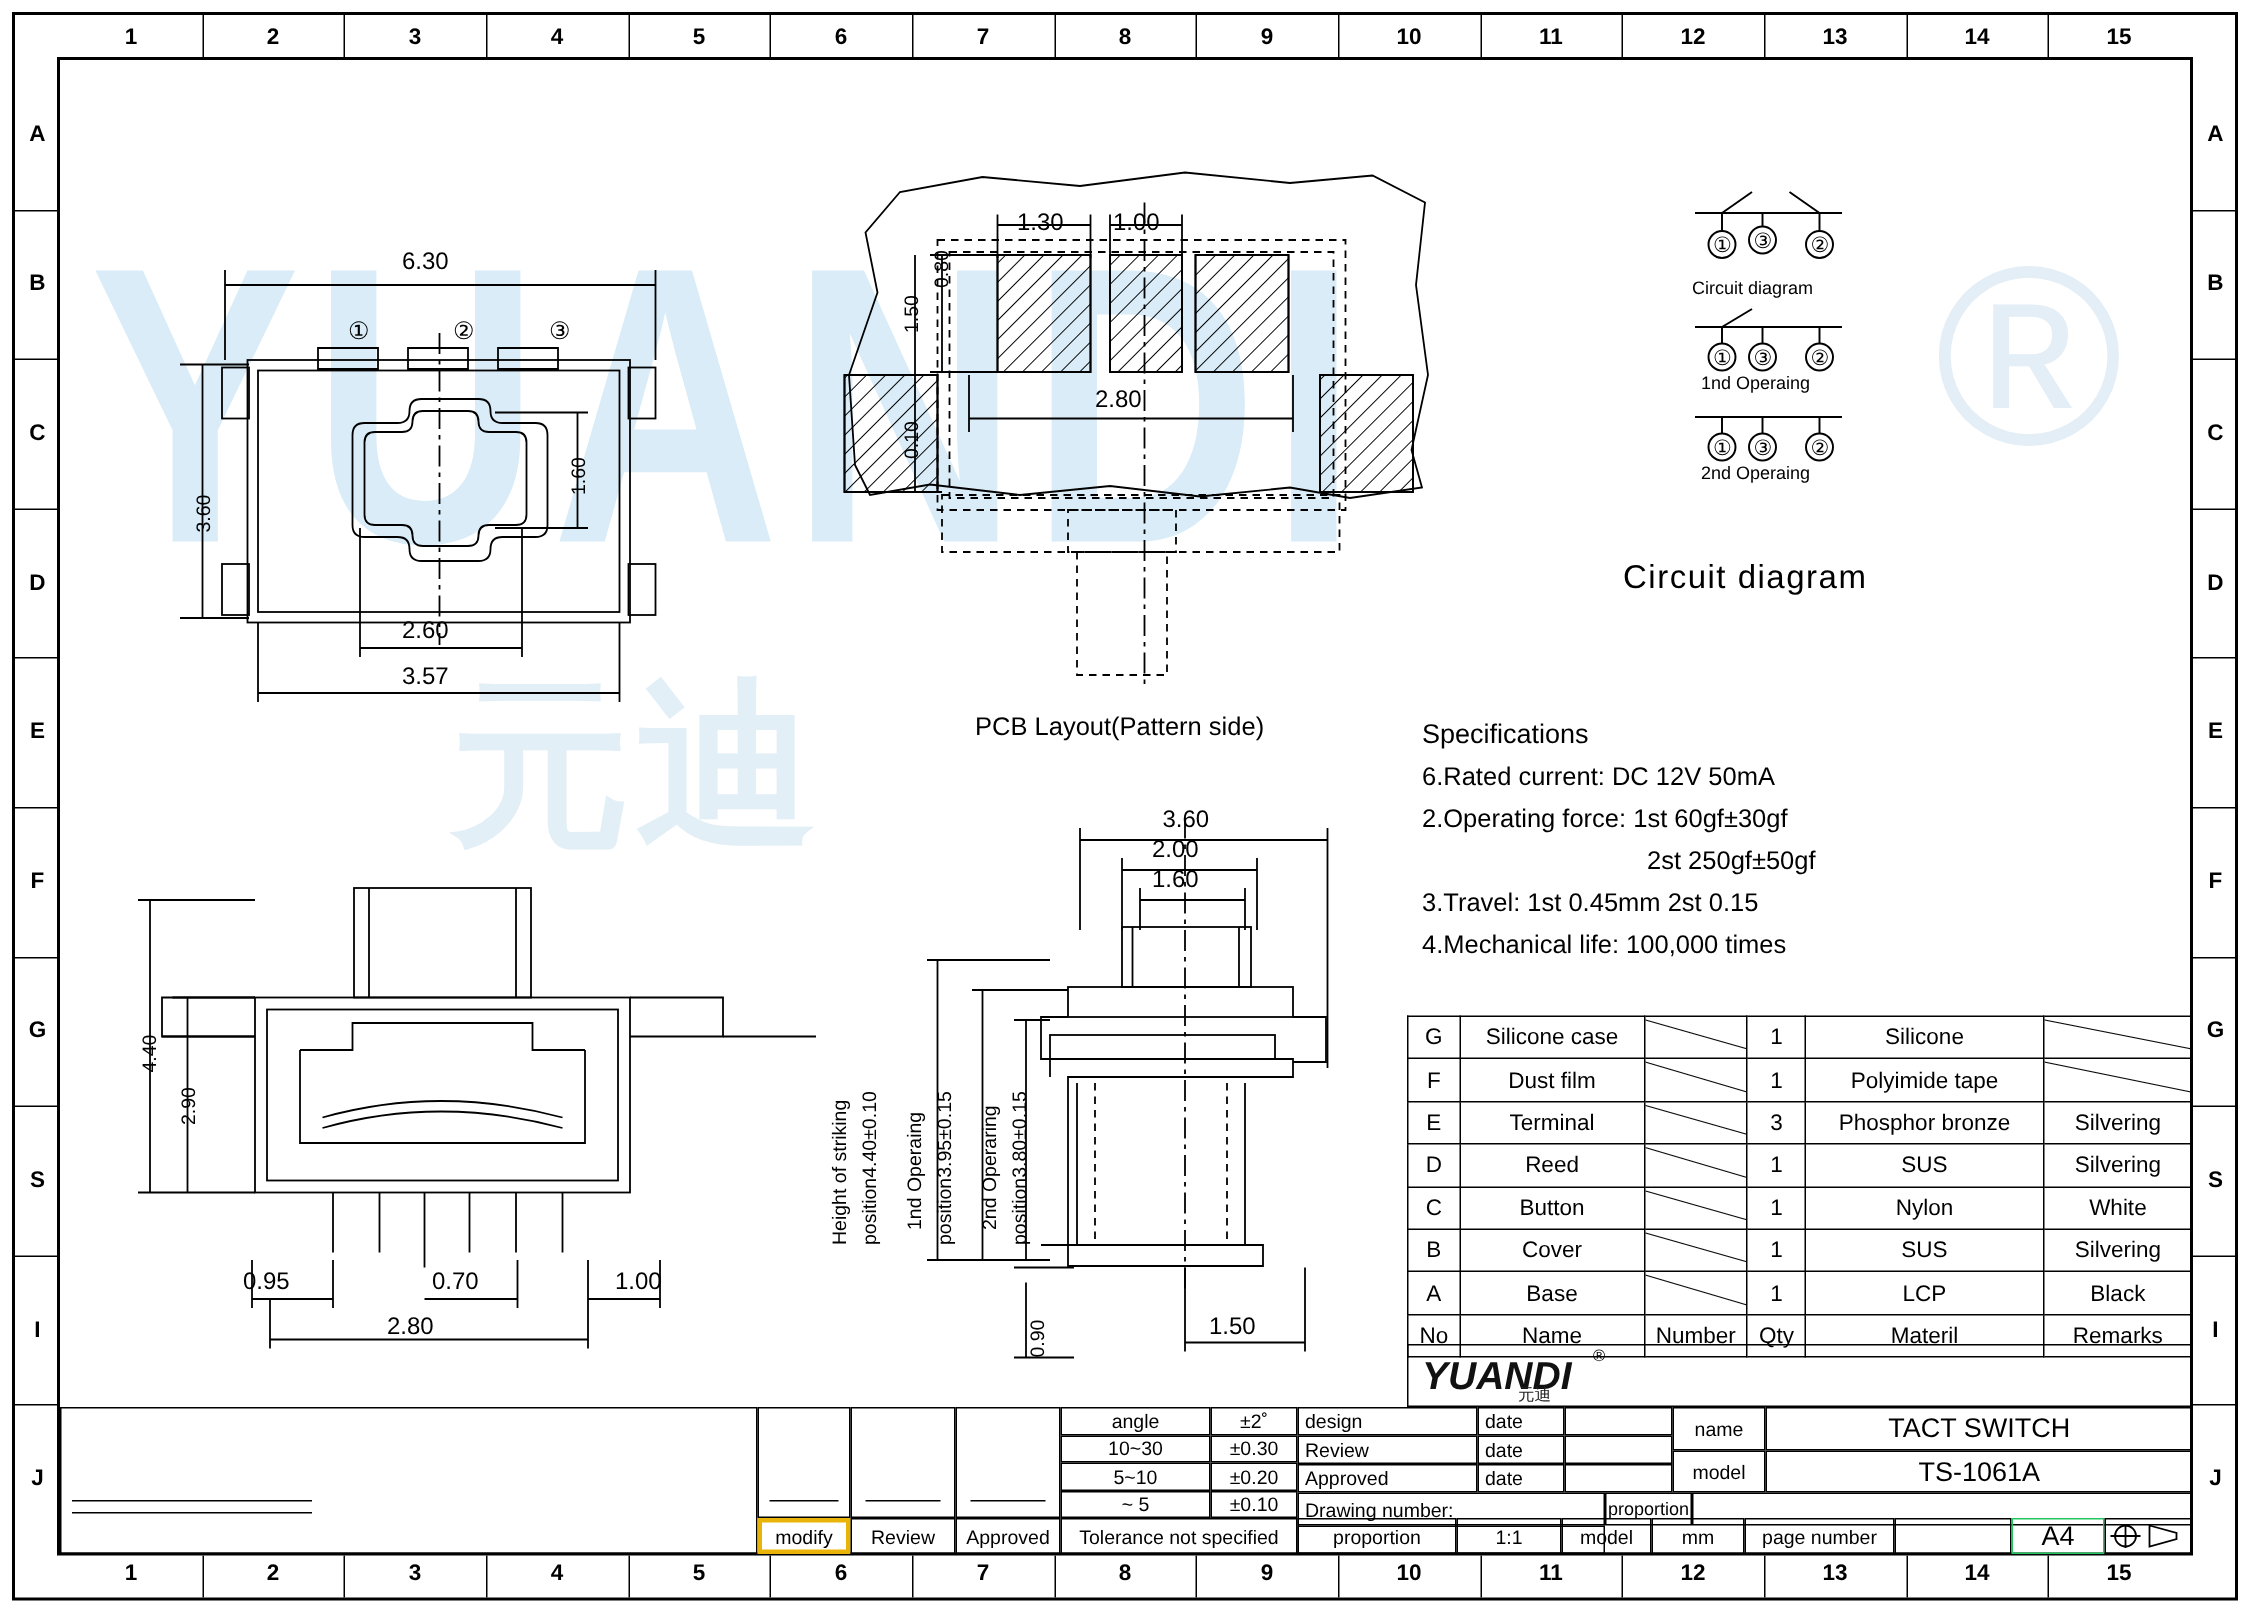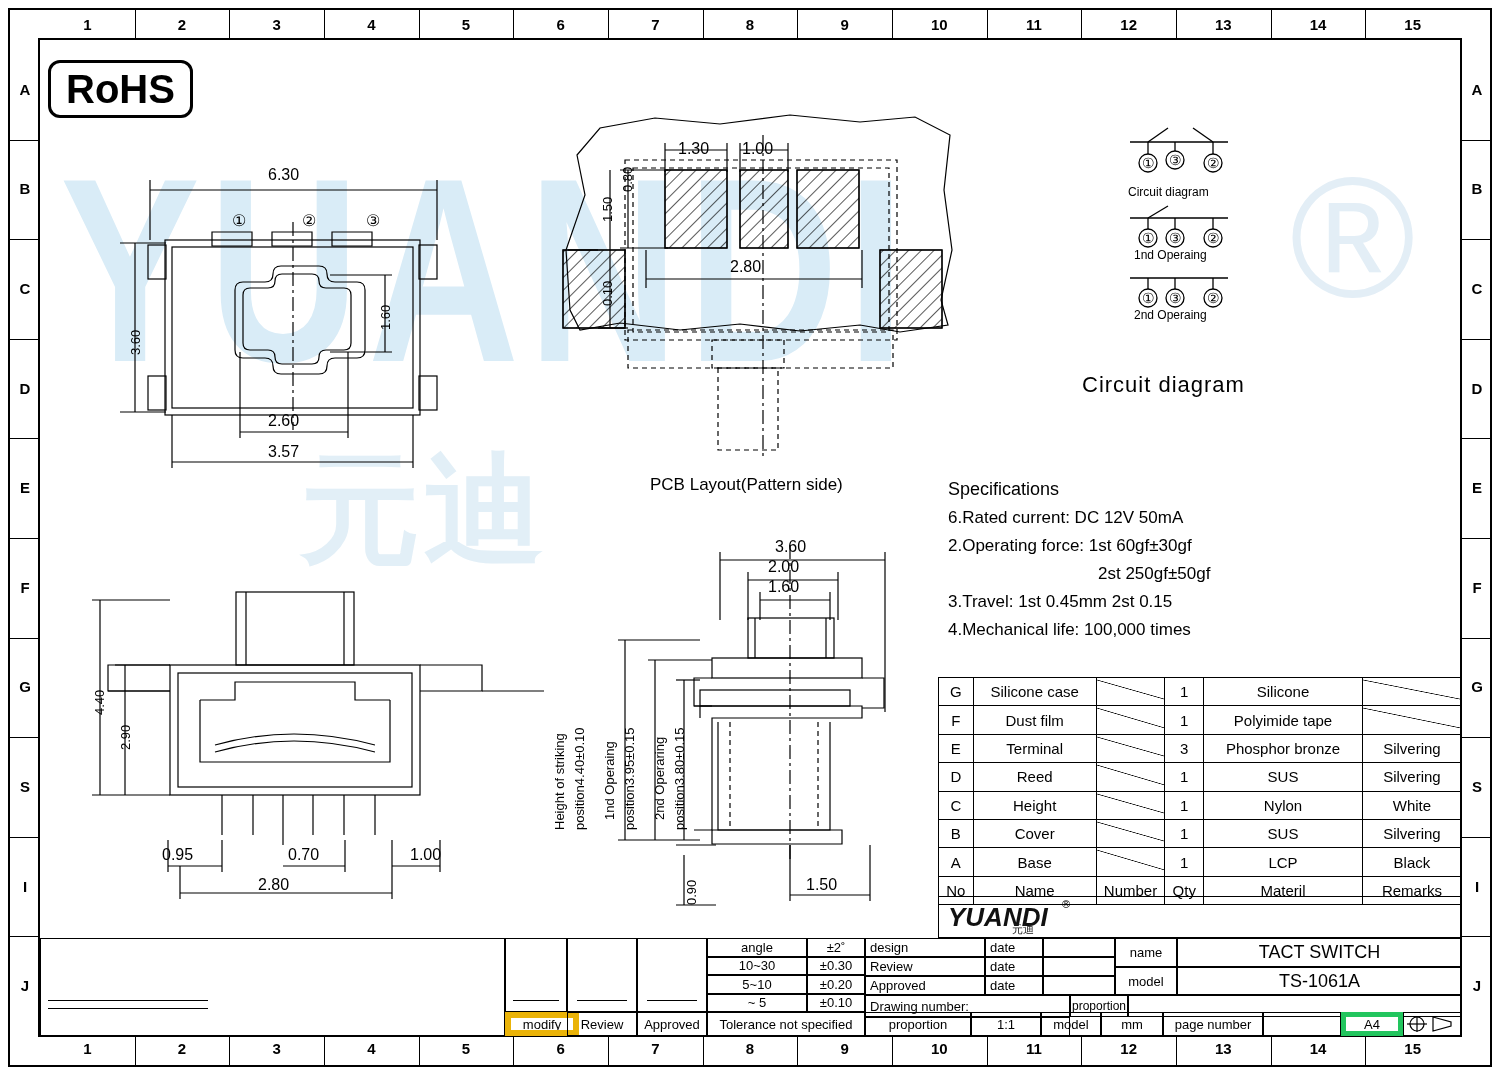--- a/index.html
+++ b/index.html
@@ -142,23 +142,20 @@
       <div class="ruler-letter" style="left:14px;top:877.5999999999999px">I</div>
       <div class="ruler-letter" style="left:1466px;top:877.5999999999999px">I</div>
       <div class="ruler-tick" style="left:10px;top:836.8px;width:28px;height:1px"></div>
       <div class="ruler-tick" style="left:1462px;top:836.8px;width:28px;height:1px"></div>
       <div class="ruler-letter" style="left:14px;top:977.1999999999999px">J</div>
       <div class="ruler-letter" style="left:1466px;top:977.1999999999999px">J</div>
       <div class="ruler-tick" style="left:10px;top:936.4px;width:28px;height:1px"></div>
       <div class="ruler-tick" style="left:1462px;top:936.4px;width:28px;height:1px"></div>
     </div>
 
-  <div class="abs rohs">
-    <span>RoHS</span>
-  </div>
 
   <svg width="1500" height="1075">
     <g stroke="#000" fill="none" stroke-width="1.2">
 
       <rect x="165" y="240" width="255" height="175"></rect>
       <rect x="172" y="247" width="241" height="161"></rect>
 
       <rect x="148" y="245" width="18" height="34"></rect>
       <rect x="148" y="376" width="18" height="34"></rect>
       <rect x="419" y="245" width="18" height="34"></rect>
@@ -446,21 +443,21 @@
         <tr>
           <td style="width:36px">D</td>
           <td style="width:132px">Reed</td>
           <td class="diag-cell" style="width:70px"></td>
           <td style="width:40px">1</td>
           <td style="width:172px">SUS</td>
           <td style="width:104px">Silvering</td>
         </tr>
         <tr>
           <td style="width:36px">C</td>
-          <td style="width:132px">Height</td>
+          <td style="width:132px">Button</td>
           <td class="diag-cell" style="width:70px"></td>
           <td style="width:40px">1</td>
           <td style="width:172px">Nylon</td>
           <td style="width:104px">White</td>
         </tr>
         <tr>
           <td style="width:36px">B</td>
           <td style="width:132px">Cover</td>
           <td class="diag-cell" style="width:70px"></td>
           <td style="width:40px">1</td>
@@ -488,21 +485,21 @@
 
   <div class="abs" style="left:938px;top:896px;width:524px;height:42px;border:1px solid #000;box-sizing:border-box;"></div>
   <div class="t" style="left:948px;top:902px;font-size:26px;font-weight:bold;font-style:italic;color:#111">YUANDI</div>
   <div class="t" style="left:1062px;top:898px;font-size:11px">®</div>
   <div class="t" style="left:1012px;top:922px;font-size:11px;color:#222">元迪</div>
 
   <div id="titleblock">
       <div class="abs" style="left:40px;top:938px;width:465px;height:98px;border:1px solid #000;box-sizing:border-box"></div>
       <div class="abs" style="left:48px;top:1000px;width:160px;height:1px;background:#000"></div>
       <div class="abs" style="left:48px;top:1008px;width:160px;height:1px;background:#000"></div>
-      <div class="abs" style="left:505px;top:1012px;width:74px;height:24px;border:6px solid #eab308;box-sizing:border-box;font-size:13px;display:flex;align-items:center;justify-content:center;padding:0 4px;white-space:nowrap;overflow:hidden">modify</div>
+      <div class="abs" style="left:505px;top:1012px;width:62px;height:24px;border:3px solid #eab308;box-sizing:border-box;font-size:13px;display:flex;align-items:center;justify-content:center;padding:0 4px;white-space:nowrap;overflow:hidden">modify</div>
       <div class="abs" style="left:567px;top:1012px;width:70px;height:24px;border:1px solid #000;box-sizing:border-box;font-size:13px;display:flex;align-items:center;justify-content:center;padding:0 4px;white-space:nowrap;overflow:hidden">Review</div>
       <div class="abs" style="left:637px;top:1012px;width:70px;height:24px;border:1px solid #000;box-sizing:border-box;font-size:13px;display:flex;align-items:center;justify-content:center;padding:0 4px;white-space:nowrap;overflow:hidden">Approved</div>
       <div class="abs" style="left:505px;top:938px;width:62px;height:74px;border:1px solid #000;box-sizing:border-box"></div>
       <div class="abs" style="left:567px;top:938px;width:70px;height:74px;border:1px solid #000;box-sizing:border-box"></div>
       <div class="abs" style="left:637px;top:938px;width:70px;height:74px;border:1px solid #000;box-sizing:border-box"></div>
       <div class="abs" style="left:513px;top:1000px;width:46px;height:1px;background:#000"></div>
       <div class="abs" style="left:577px;top:1000px;width:50px;height:1px;background:#000"></div>
       <div class="abs" style="left:647px;top:1000px;width:50px;height:1px;background:#000"></div>
       <div class="abs" style="left:707px;top:938px;width:100px;height:18.5px;border:1px solid #000;box-sizing:border-box;font-size:13px;display:flex;align-items:center;justify-content:center;padding:0 4px;white-space:nowrap;overflow:hidden">angle</div>
       <div class="abs" style="left:807px;top:938px;width:58px;height:18.5px;border:1px solid #000;box-sizing:border-box;font-size:13px;display:flex;align-items:center;justify-content:center;padding:0 4px;white-space:nowrap;overflow:hidden">±2˚</div>
@@ -529,21 +526,21 @@
       <div class="abs" style="left:865px;top:995px;width:205px;height:22px;border:1px solid #000;box-sizing:border-box;font-size:13px;display:flex;align-items:center;justify-content:flex-start;padding:0 4px;white-space:nowrap;overflow:hidden">Drawing number:</div>
       <div class="abs" style="left:865px;top:1017px;width:205px;height:19px;border:1px solid #000;box-sizing:border-box;font-size:13px;display:flex;align-items:center;justify-content:flex-start;padding:0 4px;white-space:nowrap;overflow:hidden"></div>
       <div class="abs" style="left:1070px;top:995px;width:58px;height:22px;border:1px solid #000;box-sizing:border-box;font-size:12px;display:flex;align-items:center;justify-content:center;padding:0 4px;white-space:nowrap;overflow:hidden">proportion</div>
       <div class="abs" style="left:1128px;top:995px;width:334px;height:22px;border:1px solid #000;box-sizing:border-box;font-size:13px;display:flex;align-items:center;justify-content:center;padding:0 4px;white-space:nowrap;overflow:hidden"></div>
       <div class="abs" style="left:865px;top:1012px;width:106px;height:24px;border:1px solid #000;box-sizing:border-box;font-size:13px;display:flex;align-items:center;justify-content:center;padding:0 4px;white-space:nowrap;overflow:hidden">proportion</div>
       <div class="abs" style="left:971px;top:1012px;width:70px;height:24px;border:1px solid #000;box-sizing:border-box;font-size:13px;display:flex;align-items:center;justify-content:center;padding:0 4px;white-space:nowrap;overflow:hidden">1:1</div>
       <div class="abs" style="left:1041px;top:1012px;width:60px;height:24px;border:1px solid #000;box-sizing:border-box;font-size:13px;display:flex;align-items:center;justify-content:center;padding:0 4px;white-space:nowrap;overflow:hidden">model</div>
       <div class="abs" style="left:1101px;top:1012px;width:62px;height:24px;border:1px solid #000;box-sizing:border-box;font-size:13px;display:flex;align-items:center;justify-content:center;padding:0 4px;white-space:nowrap;overflow:hidden">mm</div>
       <div class="abs" style="left:1163px;top:1012px;width:100px;height:24px;border:1px solid #000;box-sizing:border-box;font-size:13px;display:flex;align-items:center;justify-content:center;padding:0 4px;white-space:nowrap;overflow:hidden">page number</div>
       <div class="abs" style="left:1263px;top:1012px;width:78px;height:24px;border:1px solid #000;box-sizing:border-box;font-size:13px;display:flex;align-items:center;justify-content:center;padding:0 4px;white-space:nowrap;overflow:hidden"></div>
-      <div class="abs" style="left:1341px;top:1012px;width:62px;height:24px;border:5px solid #22c55e;box-sizing:border-box;font-size:13px;display:flex;align-items:center;justify-content:center;padding:0 4px;white-space:nowrap;overflow:hidden">A4</div>
+      <div class="abs" style="left:1341px;top:1012px;width:62px;height:24px;border:1px solid #22c55e;box-sizing:border-box;font-size:18px;display:flex;align-items:center;justify-content:center;padding:0 4px;white-space:nowrap;overflow:hidden">A4</div>
       <div class="abs" style="left:1403px;top:1012px;width:59px;height:24px;border:1px solid #000;box-sizing:border-box;font-size:13px;display:flex;align-items:center;justify-content:center;padding:0 4px;white-space:nowrap;overflow:hidden">
         <svg width="56" height="22" style="position:relative">
           <g stroke="#000" fill="none" stroke-width="1.2">
             <circle cx="12" cy="11" r="7"></circle>
             <line x1="2" y1="11" x2="22" y2="11"></line>
             <line x1="12" y1="3" x2="12" y2="19"></line>
             <path d="M28,4 L46,9 L46,13 L28,18 Z"></path>
           </g>
         </svg>
       </div>

